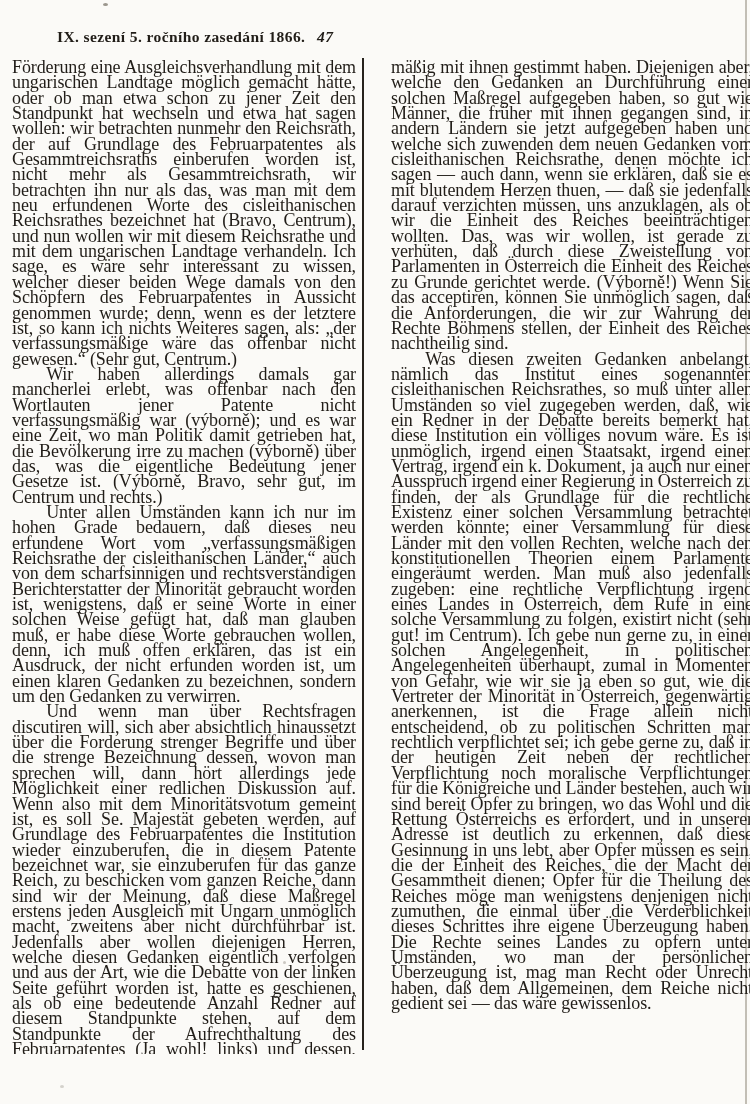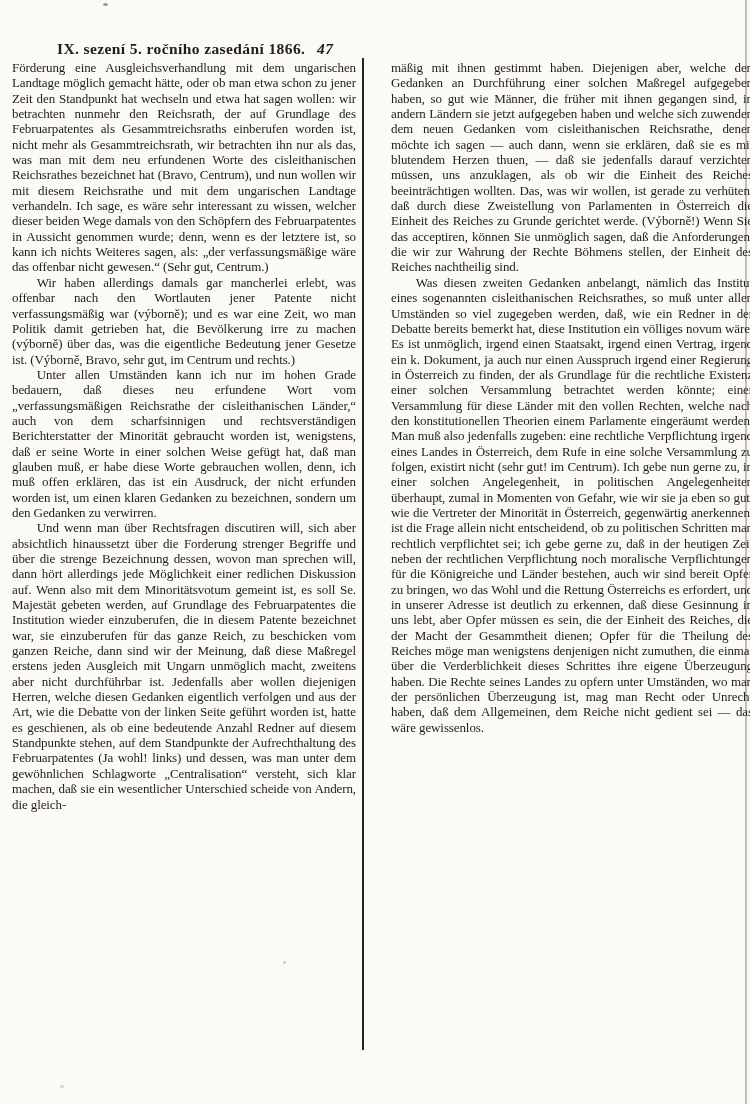--- a/index.html
+++ b/index.html
@@ -5,31 +5,31 @@
   html, body { margin: 0; padding: 0; }
   body {
     width: 750px; height: 1104px;
     background: #fbfaf7;
     position: relative;
     font-family: "Liberation Serif", "DejaVu Serif", serif;
     color: #211d18;
     overflow: hidden;
   }
   .page-header {
-    position: absolute; top: 40px; left: 0; width: 750px; height: 26px;
+    position: absolute; top: 28px; left: 0; width: 750px; height: 26px;
     font-weight: bold; font-size: 15.5px; letter-spacing: 0.4px;
     white-space: nowrap;
   }
   .header-left   { position: absolute; left: 57px;  top: 0; }
   .header-number { position: absolute; left: 317px; top: 0; font-style: italic; }
   .header-right  { position: absolute; left: 372px; top: 0; }
 
   .column {
     position: absolute; top: 60px; height: 994px; overflow: hidden;
-    font-size: 13px; line-height: 15.35px;
+    font-size: 18px; line-height: 15.35px;
     text-align: justify; text-justify: inter-word;
     letter-spacing: -0.1px;
   }
   .column-left  { left: 12px;  width: 344px; }
   .column-right { left: 391px; width: 362px; }
   .column p { margin: 0; padding: 0; }
   .column p.indent { text-indent: 1.9em; }
 
   .col-divider {
     position: absolute; left: 362px; top: 58px;

